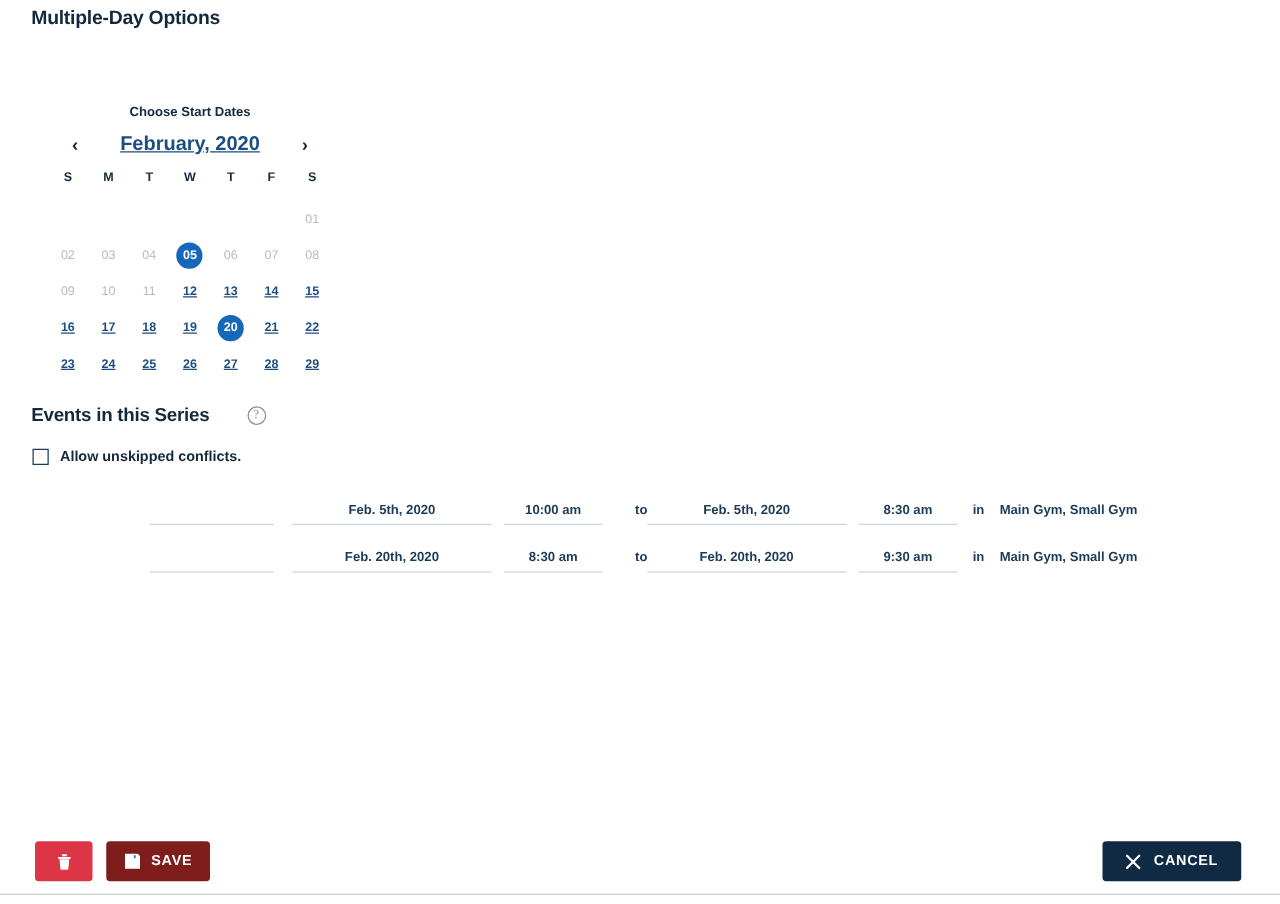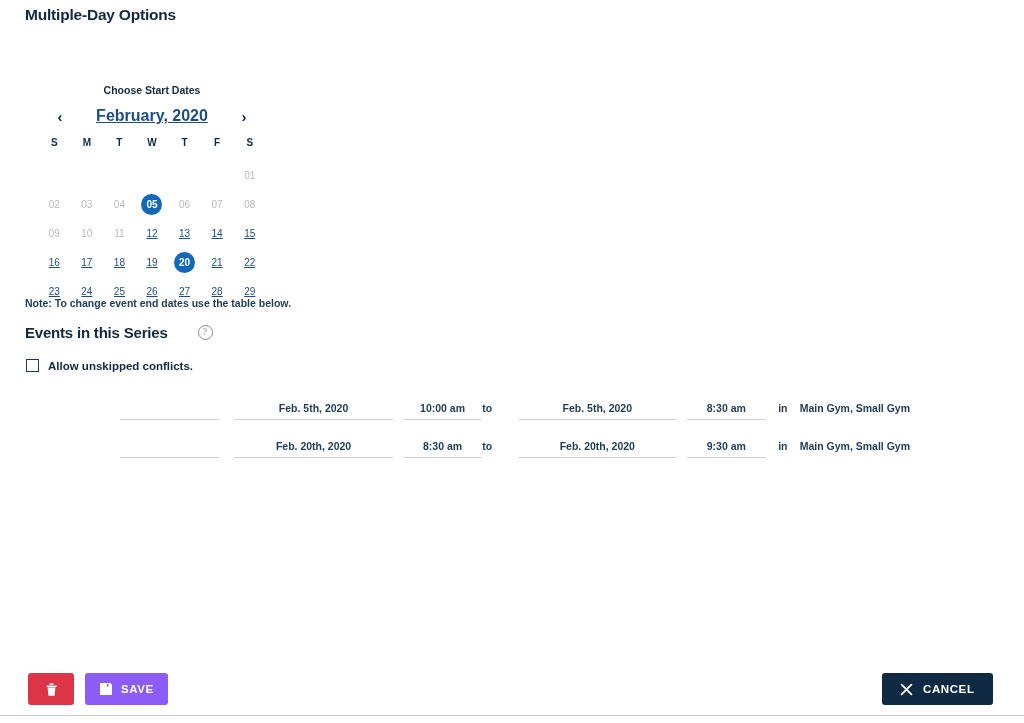--- a/index.html
+++ b/index.html
@@ -145,21 +145,21 @@
     text-align: center;
     border-radius: 50%;
     font-size: 10px;
   }
   .cal-day.disabled {
     color: #b9b9b9;
     font-weight: normal;
   }
   .cal-day.enabled {
     color: #1d4e82;
-    font-weight: normal;
+    font-weight: bold;
     text-decoration: underline;
     cursor: pointer;
   }
   .cal-day.selected {
     background: #1568b8;
     color: #ffffff;
     font-weight: bold;
     text-decoration: none;
     cursor: pointer;
   }
@@ -247,21 +247,21 @@
     font-weight: bold;
     color: #1d3b56;
     cursor: pointer;
     white-space: nowrap;
   }
   .fld-name  { width: 100px; margin-right: 15px; }
   .fld-date  { width: 160px; margin-right: 10px; }
   .fld-time  { width: 80px; }
   .sep {
     width: 36px;
-    text-align: left;
+    text-align: right;
     font-size: 10.5px;
     font-weight: bold;
     color: #1d3b56;
     height: 23px;
     line-height: 23px;
   }
   .plain {
     font-size: 10.5px;
     font-weight: bold;
     color: #1d3b56;
@@ -300,21 +300,21 @@
     font-weight: bold;
     letter-spacing: 0.6px;
     color: #ffffff;
   }
   .btn-delete {
     width: 46px;
     background: #dc3545;
     margin-right: 11px;
   }
   .btn-save {
-    background: #8b5cf6;
+    background: #7f1d1d;
     padding: 0 14px;
   }
   .btn-save .lbl { margin-left: 8px; }
   .btn-cancel {
     position: absolute;
     left: 882px;
     top: 673px;
     background: #102a43;
     padding: 0 18px;
     height: 32px;
@@ -434,21 +434,20 @@
         </div>
         <div class="cal-cell">
           <span class="cal-day enabled">28</span>
         </div>
         <div class="cal-cell">
           <span class="cal-day enabled">29</span>
         </div>
       </div>
   </div>
 
-  <div class="cal-note">Note: To change event end dates use the table below.</div>
 
   <div class="events-header">
     <span class="events-title">Events in this Series</span>
     <span class="help-icon">?</span>
   </div>
 
   <div class="conflict-row">
     <span class="cbox"></span>
     <span class="conflict-label">Allow unskipped conflicts.</span>
   </div>

